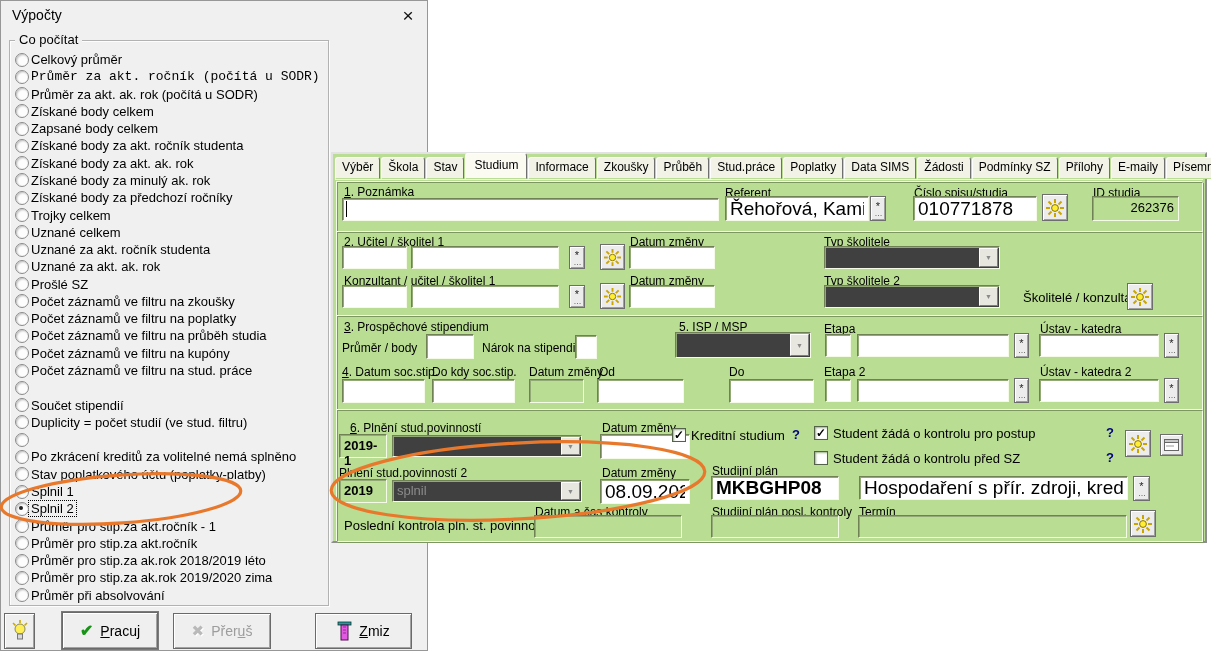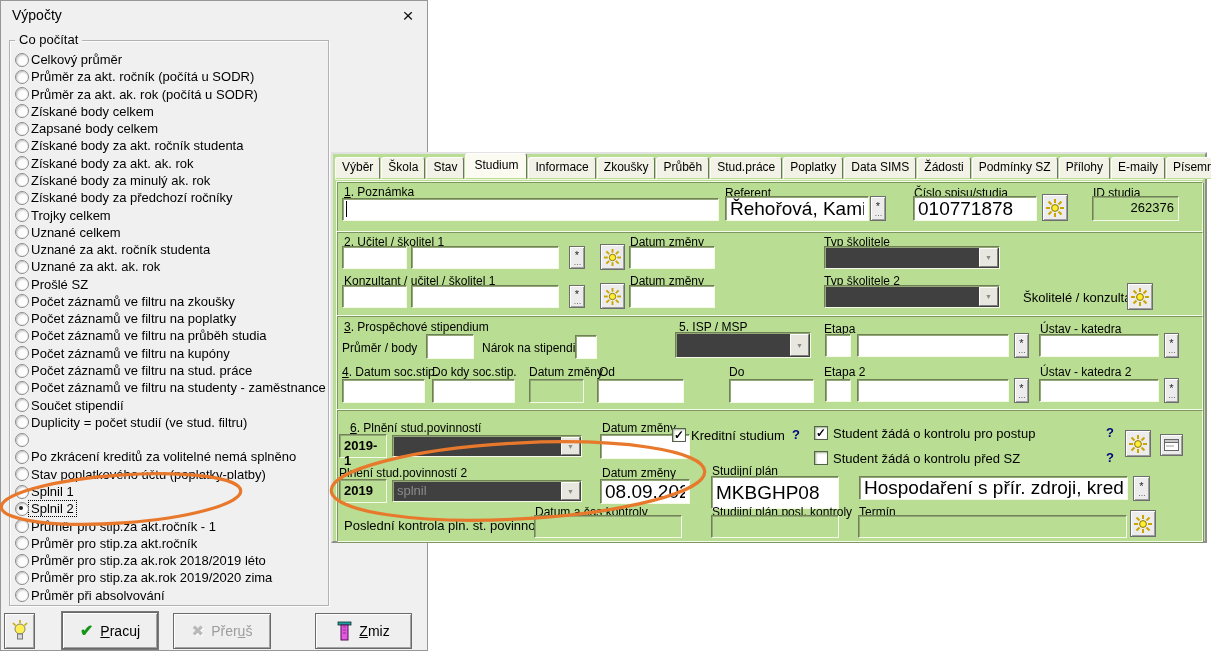--- a/index.html
+++ b/index.html
@@ -82,21 +82,21 @@
     <div id="dlg-title">Výpočty</div>
     <div id="dlg-close">×</div>
 
     <div id="groupbox"></div>
     <div id="group-label">Co počítat</div>
     <div id="radio-list">
         <div class="radio-row" style="top: 50px;">
           <span class="radio"></span>
           <span class="radio-lbl">Celkový průměr</span>
         </div>
-        <div class="radio-row" style="top: 67.28px;">
+        <div class="radio-row" style="top: 67.28px; font-family: Liberation Mono, monospace;">
           <span class="radio"></span>
           <span class="radio-lbl">Průměr za akt. ročník (počítá u SODR)</span>
         </div>
         <div class="radio-row" style="top: 84.56px;">
           <span class="radio"></span>
           <span class="radio-lbl">Průměr za akt. ak. rok (počítá u SODR)</span>
         </div>
         <div class="radio-row" style="top: 101.84px;">
           <span class="radio"></span>
           <span class="radio-lbl">Získané body celkem</span>
@@ -156,21 +156,20 @@
         <div class="radio-row" style="top: 343.76px;">
           <span class="radio"></span>
           <span class="radio-lbl">Počet záznamů ve filtru na kupóny</span>
         </div>
         <div class="radio-row" style="top: 361.04px;">
           <span class="radio"></span>
           <span class="radio-lbl">Počet záznamů ve filtru na stud. práce</span>
         </div>
         <div class="radio-row" style="top: 378.32px;">
           <span class="radio"></span>
-          <span class="radio-lbl">Počet záznamů ve filtru na studenty - zaměstnance</span>
         </div>
         <div class="radio-row" style="top: 395.6px;">
           <span class="radio"></span>
           <span class="radio-lbl">Součet stipendií</span>
         </div>
         <div class="radio-row" style="top: 412.88px;">
           <span class="radio"></span>
           <span class="radio-lbl">Duplicity = počet studií (ve stud. filtru)</span>
         </div>
         <div class="radio-row" style="top: 430.16px;">
@@ -441,21 +440,21 @@
     <span class="lbl" style="left:269px;top:267px;">Datum změny</span>
     <input class="inp" style="left: 267px; top: 280px; width: 90px; height: 25px;">
 
     <span class="lbl" style="left:6px;top:312px;">Plnění stud.povinností 2</span>
     <div class="gfld" style="left:6px;top:325px;width:48px;height:24px;">2019</div>
     <div class="ddl" style="left:59px;top:326px;width:190px;height:22px;"><span>splnil</span><span class="ddlarrow">▼</span></div>
     <span class="lbl" style="left:269px;top:312px;">Datum změny</span>
     <input class="inp" style="left: 267px; top: 325px; width: 90px; height: 25px;" value="08.09.2020">
 
     <span class="lbl" style="left:379px;top:310px;">Studijní plán</span>
-    <input class="inp" style="left: 378px; top: 322px; width: 128px; height: 33px;" value="MKBGHP08">
+    <input class="inp" style="left: 378px; top: 322px; width: 128px; height: 24px; font-weight: bold;" value="MKBGHP08">
     <input class="inp" style="left: 526px; top: 322px; width: 269px; height: 24px;" value="Hospodaření s přír. zdroji, kreditní bakalářské 08">
     <div class="rbtn" style="left:800px;top:322px;width:17px;height:25px;">
       <span class="astglyph">
           <span class="a1">*</span>
           <span class="a2">…</span>
         </span>
     </div>
 
     <span class="cb" style="left:339px;top:274px;">✓</span>
     <span class="lbl13" style="left:358px;top:274px;">Kreditní studium</span>

